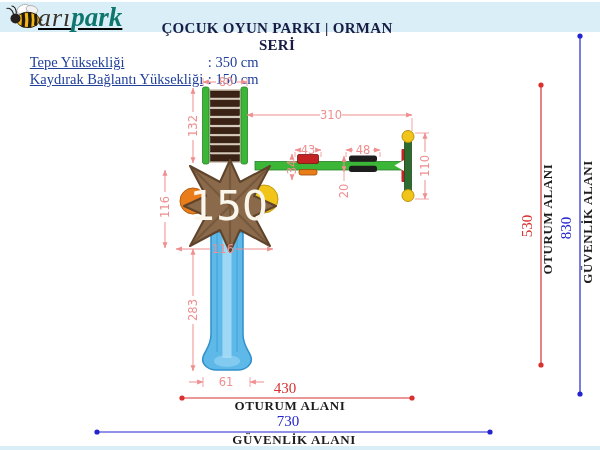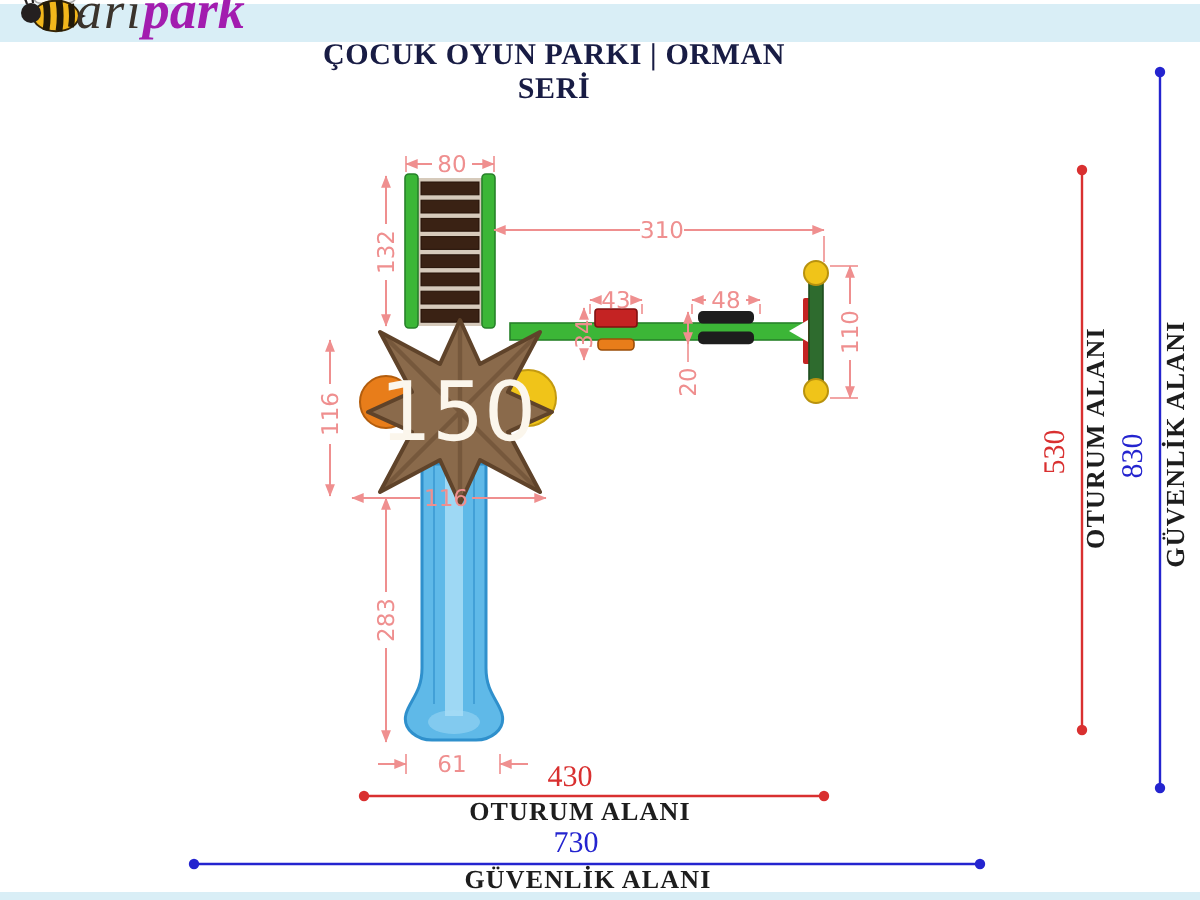--- a/index.html
+++ b/index.html
@@ -3,26 +3,26 @@
 <meta charset="utf-8">
 <style>
   html,body { margin:0; padding:0; }
   body {
     width:600px; height:450px; position:relative; background:#ffffff;
     font-family:"Liberation Serif", serif; overflow:hidden;
   }
   .page { position:absolute; inset:0; }
 
   .header {
-    position:absolute; top:2px; left:0; right:0; height:19px;
-    background:var(--header_bg); display:flex; align-items:flex-end;
+    position:absolute; top:2px; left:0; right:0; height:30px;
+    background:var(--header_bg); display:flex; align-items:flex-start;text-decoration:underline;
   }
   .logo { display:flex; align-items:center; padding-left:5px; }
   .logo-a { font-style:italic; font-size:26px; color:#3a332c; margin-left:-7px; letter-spacing:1px; }
-  .logo-b { font-style:italic; font-weight:bold; font-size:27px; color:#a21caf; }
+  .logo-b { font-style:italic; font-weight:bold; font-size:27px; color:#0f766e; }
   .title {
     position:absolute; left:152px; width:250px; top:18px; text-align:center;
     font-weight:bold; font-size:15px; color:var(--title_navy); letter-spacing:.3px;
   }
 
   .specs { position:absolute; top:37px; left:8px; color:var(--spec_navy); font-size:14.5px; }
   .spec-row { height:17px; line-height:17px; white-space:pre; }
   .spec-label { display:inline-block; min-width:178px; text-decoration:underline; }
 
   .drawing { position:absolute; inset:0; }
@@ -62,20 +62,28 @@
           <path d="M-9.5,-4.5 C-10,-10 -12,-12 -14.5,-12" stroke="#242020" stroke-width="1.1" fill="none"></path>
           <polygon points="13,0.5 17,2 13,3.8" fill="#242020"></polygon>
         </g>
       </svg>
       <span class="logo-a">arı</span>
         <span class="logo-b">park</span>
     </div>
     <div class="title">ÇOCUK OYUN PARKI | ORMAN SERİ</div>
   </header>
 
+  <div class="specs">
+    <div class="spec-row">
+      <span class="spec-label">Tepe Yüksekliği</span><span class="spec-value">: 350 cm</span>
+    </div>
+    <div class="spec-row">
+      <span class="spec-label">Kaydırak Bağlantı Yüksekliği</span><span class="spec-value">: 150 cm</span>
+    </div>
+  </div>
 
   <svg class="drawing" viewBox="0 0 600 450">
     <defs>
       <marker id="ap" viewBox="0 0 10 10" refX="9" refY="5" markerWidth="6.5" markerHeight="6.5" orient="auto-start-reverse">
         <path d="M0,1.2 L9.5,5 L0,8.8 z" class="dimfill"></path>
       </marker>
     </defs>
 
     <g>
       <rect x="209" y="89" width="32" height="74" fill="#d6cabb"></rect>

